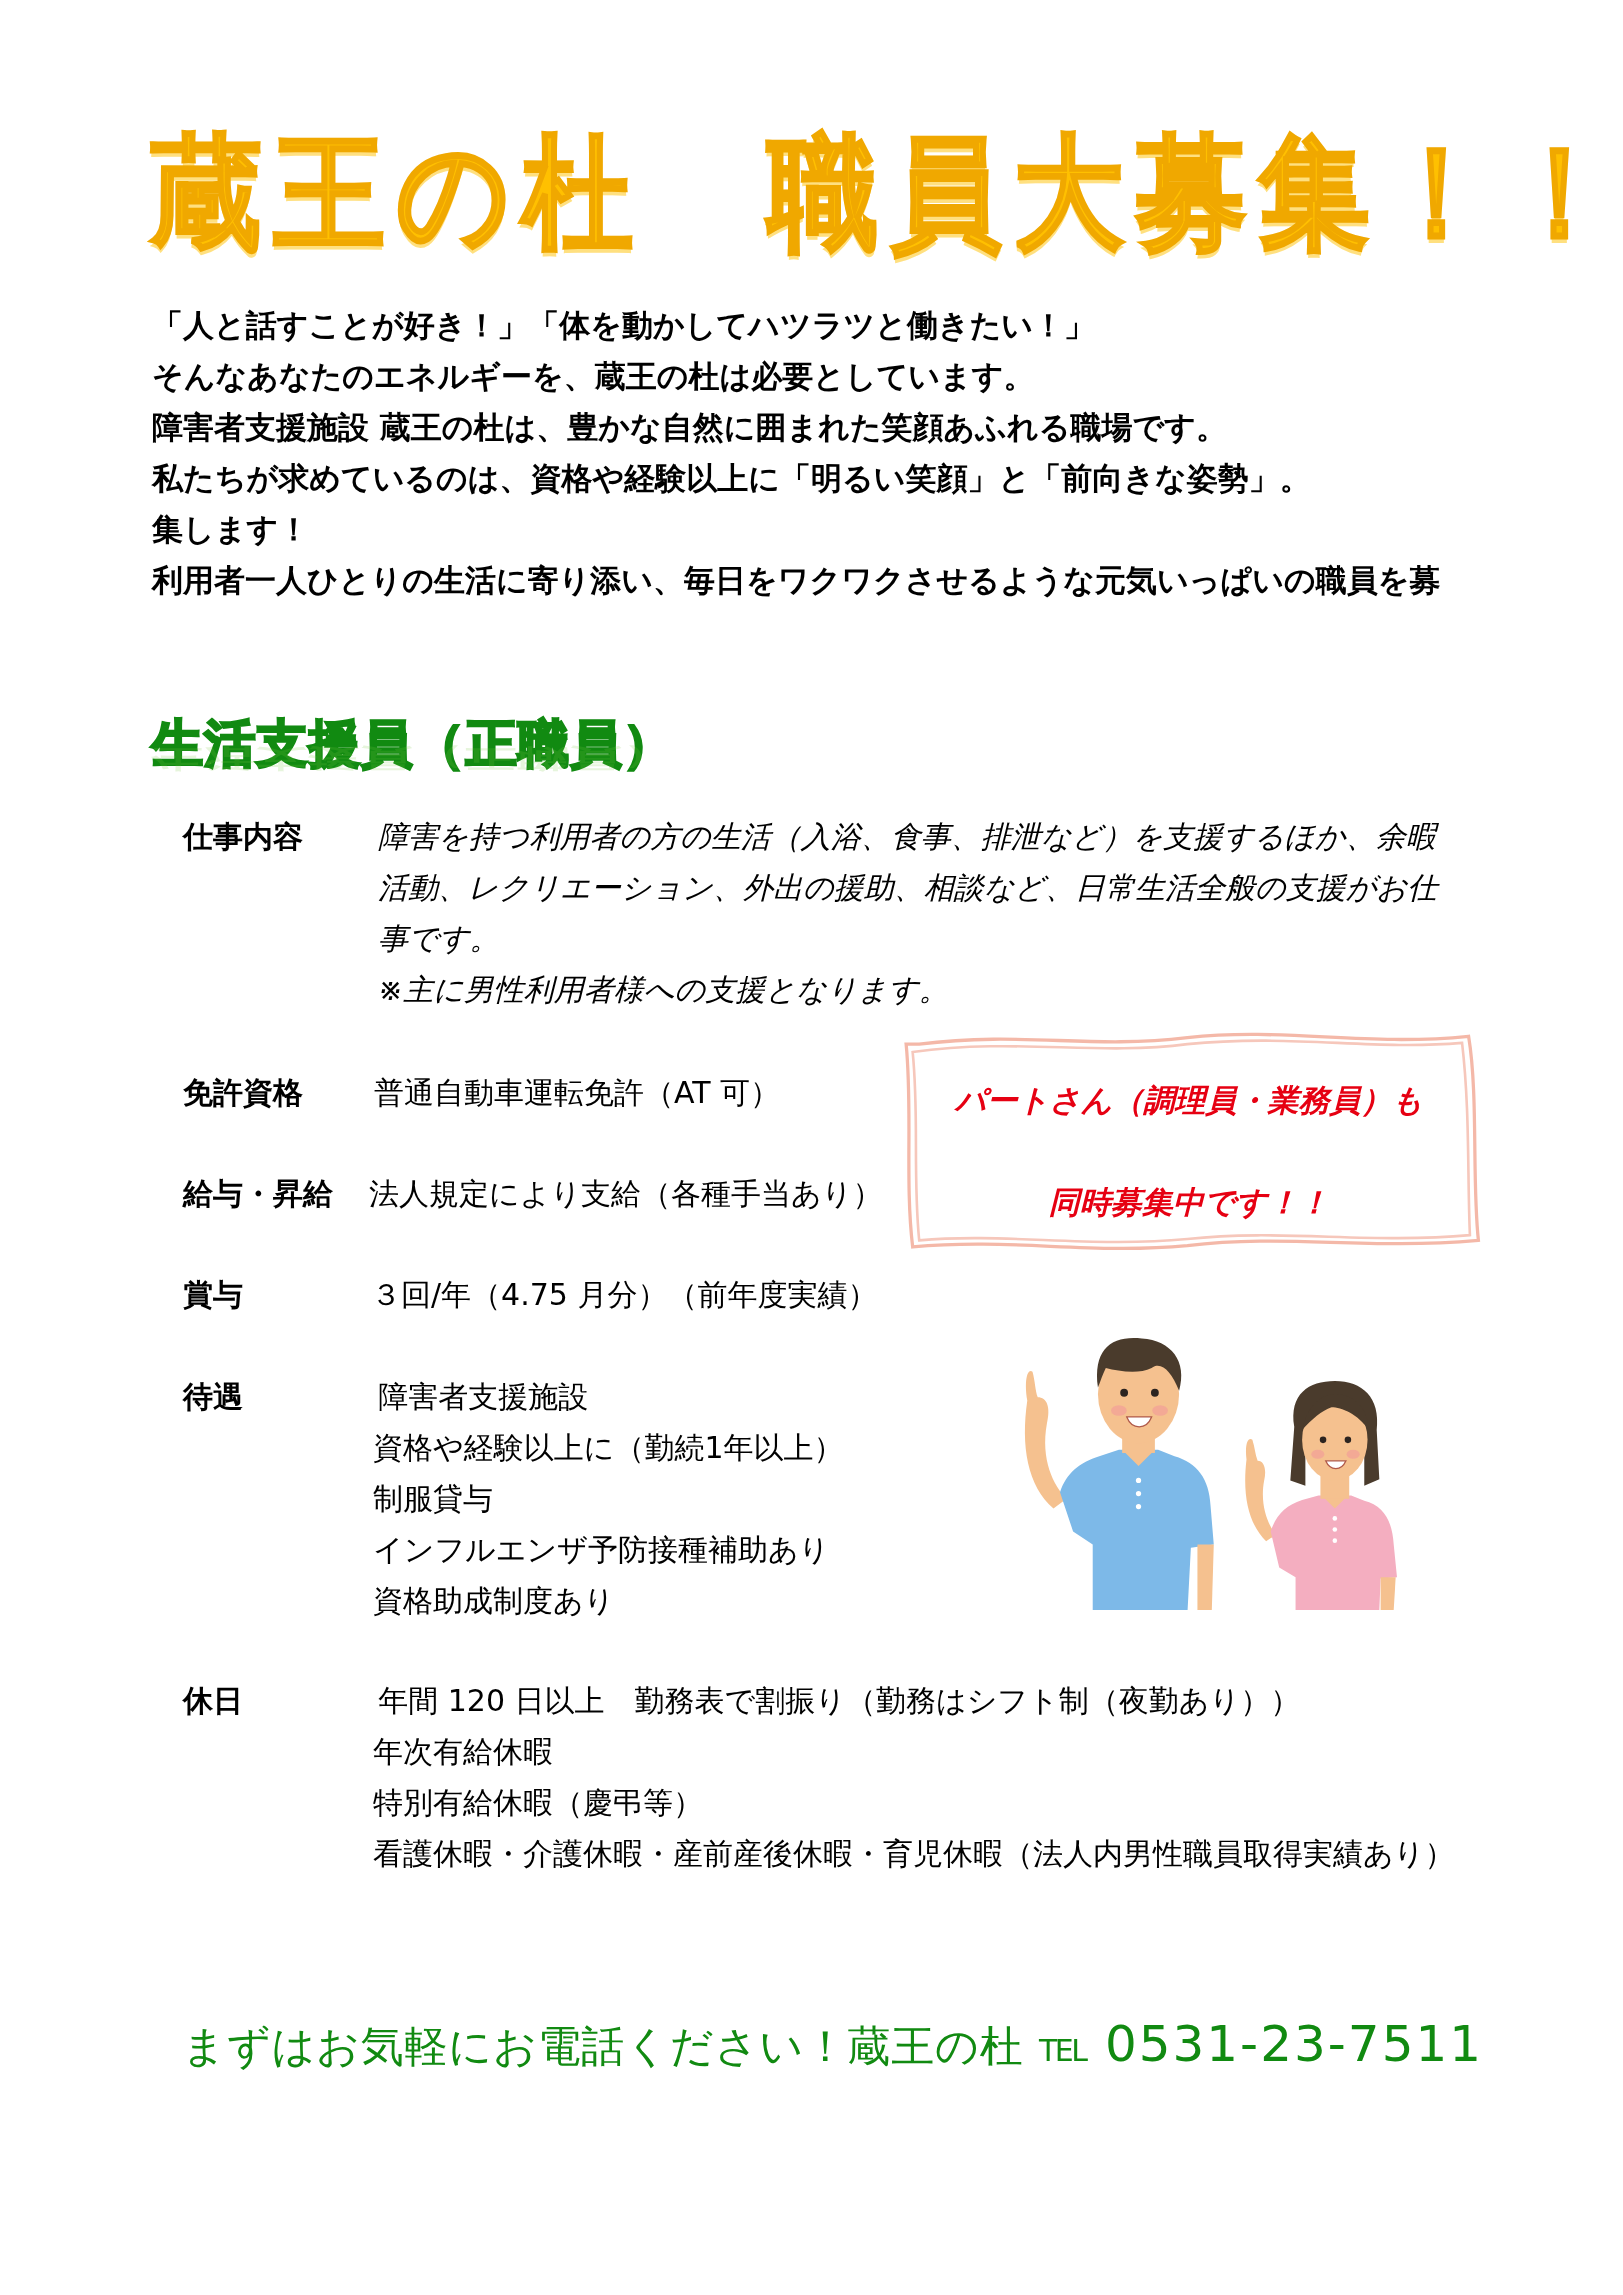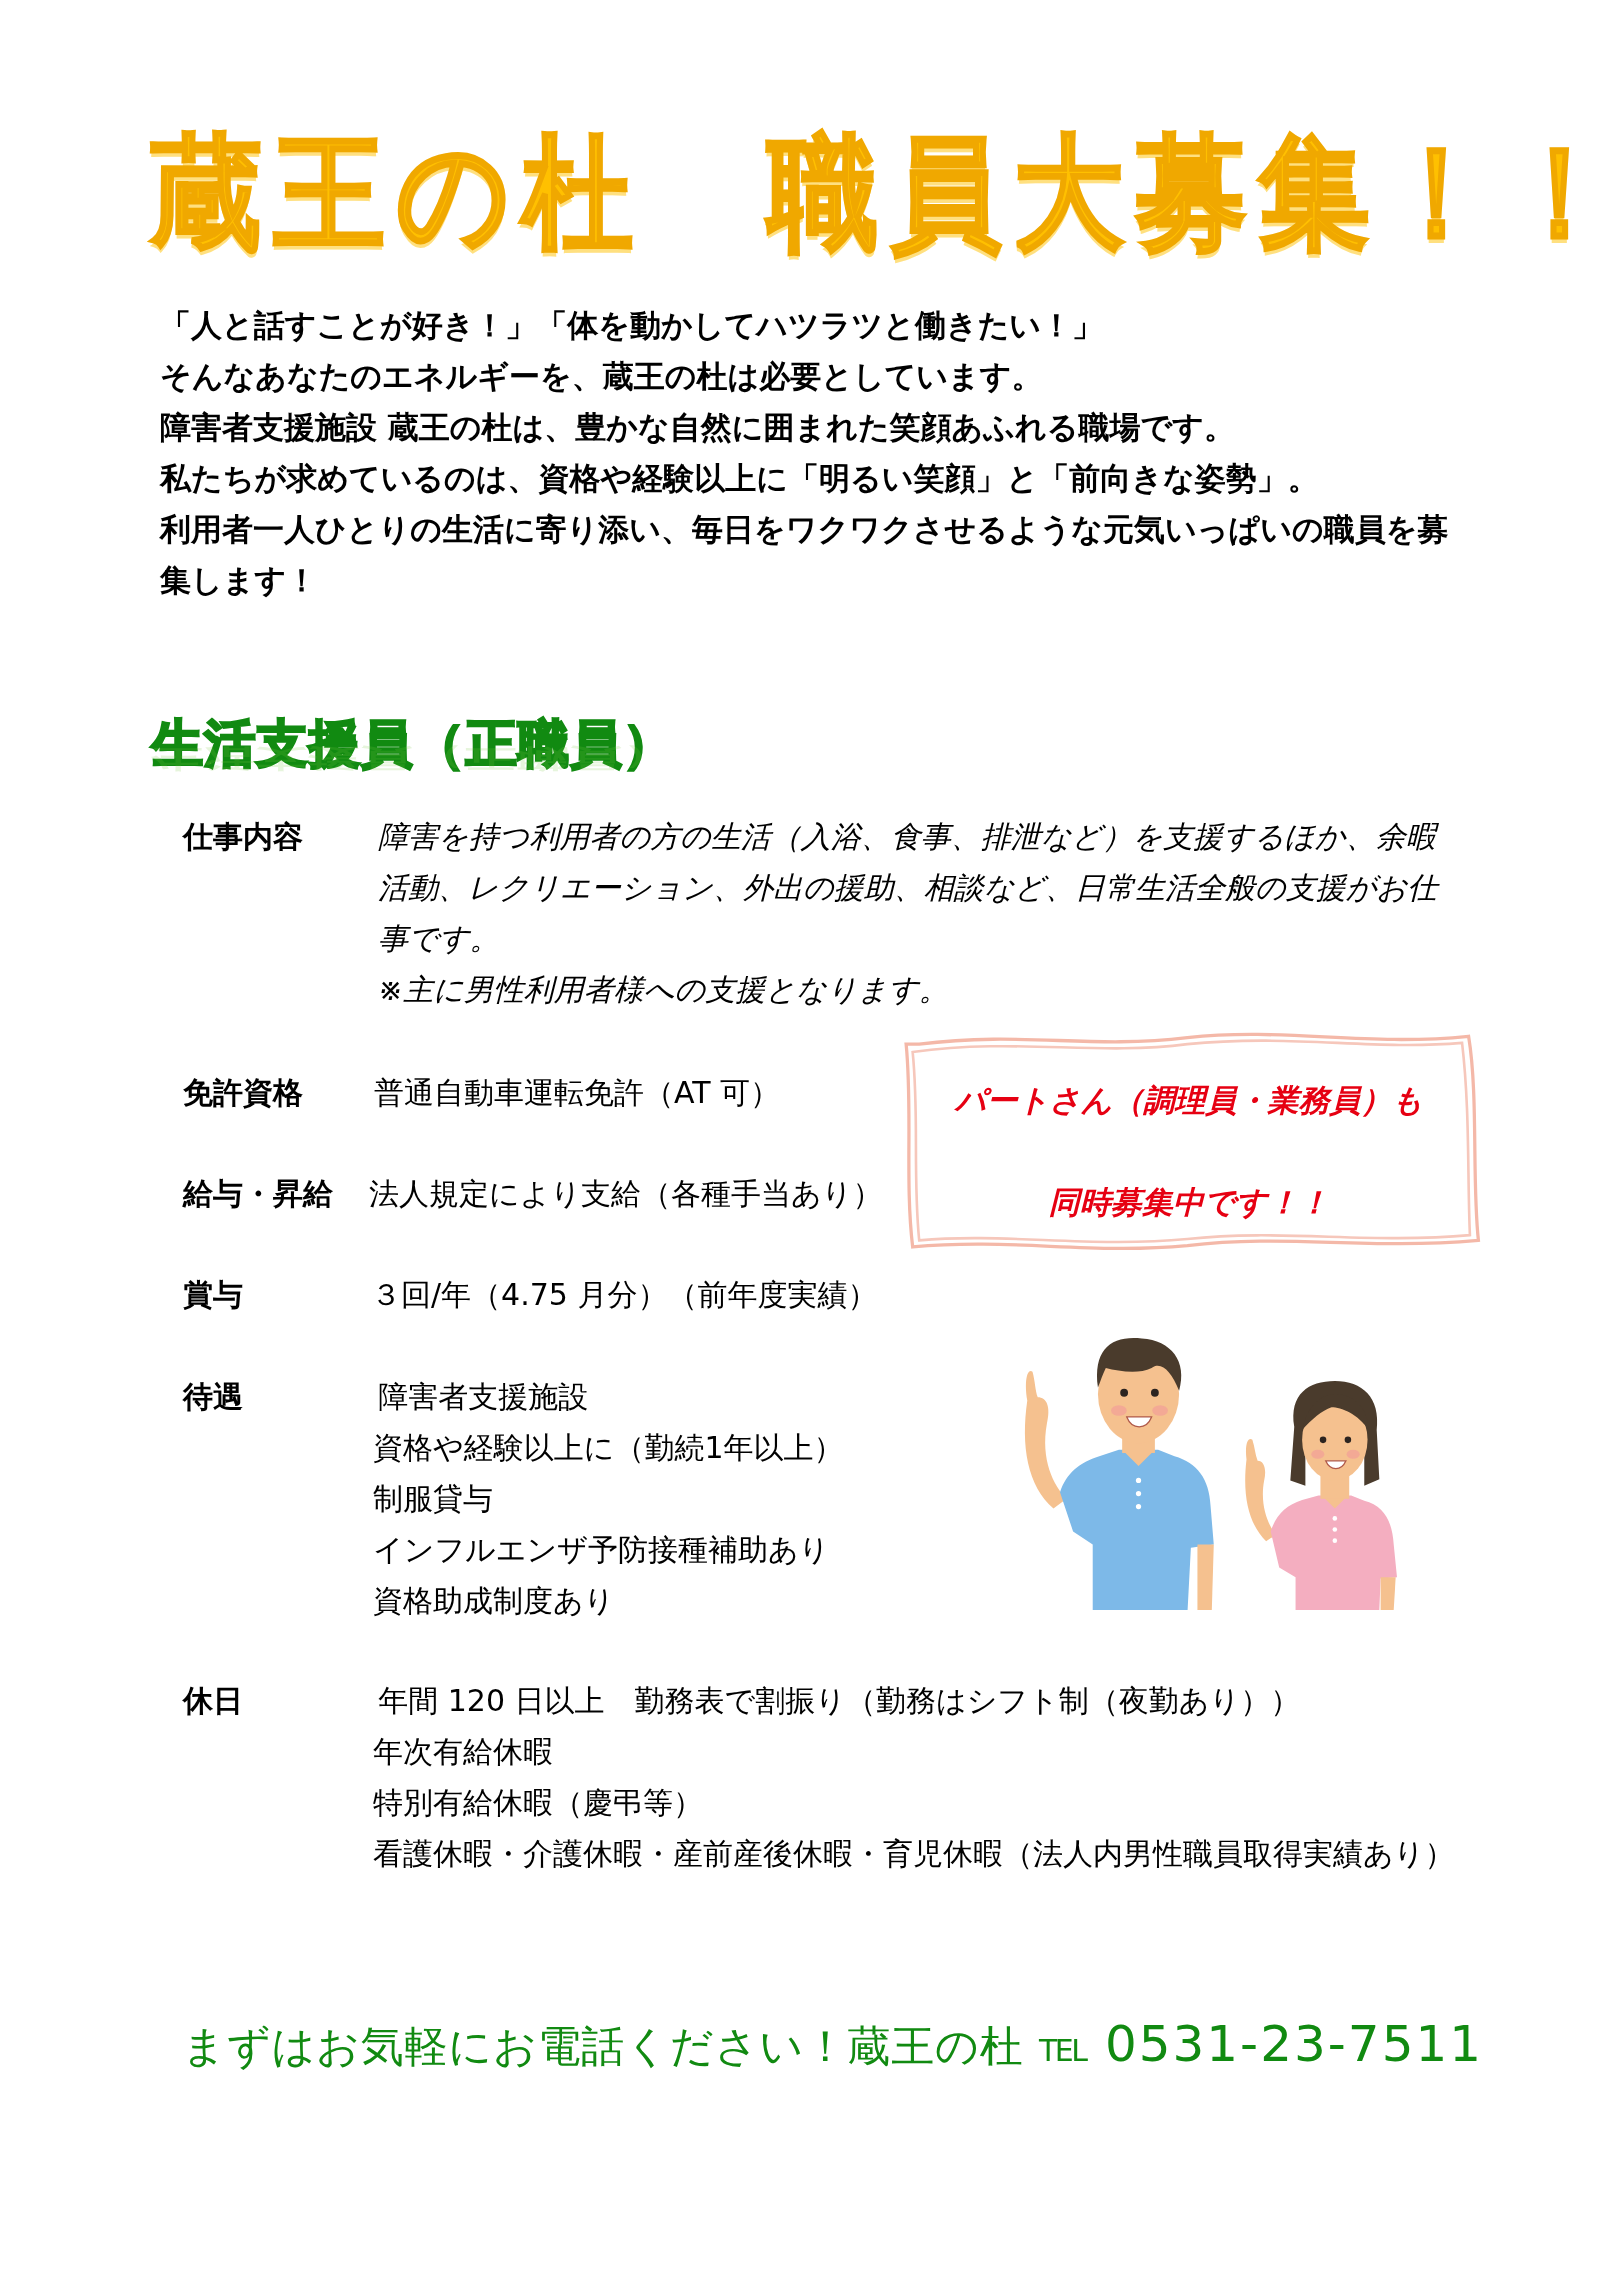--- a/index.html
+++ b/index.html
@@ -3,21 +3,21 @@
 <meta charset="utf-8">
 <style>
   html, body { margin: 0; padding: 0; background: #ffffff; }
   body { width: 1623px; height: 2295px; position: relative; overflow: hidden;
          font-family: "DejaVu Sans", "Liberation Sans", sans-serif; color: #000; }
   .abs { position: absolute; }
   .title { left: 151px; top: 111px; font-size: 111px; font-weight: bold; color: #ffc000;
            letter-spacing: 11.8px; white-space: nowrap;
            -webkit-text-stroke: 2.6px #f0a800;
            text-shadow: 0 3.9px 0 #ffe080; transform: scaleY(1.12); transform-origin: top left; }
-  .intro { left: 160px; top: 300px; width: 1348px; font-size: 31px; font-weight: bold;
+  .intro { left: 152px; top: 300px; width: 1348px; font-size: 31px; font-weight: bold;
            line-height: 51px; }
   .intro p { margin: 0; }
   .section-title { left: 152px; top: 710px; font-size: 51px; font-weight: bold; color: #7ac943;
            -webkit-text-stroke: 2.6px #118a11; letter-spacing: 1.3px; white-space: nowrap; }
   .section-reflect { left: 152px; top: 775px; font-size: 51px; font-weight: bold; color: #7ac943;
            opacity: 0.18; transform: scaleY(-0.5); transform-origin: top left; white-space: nowrap;
            letter-spacing: 1.3px; }
   .row { position: absolute; left: 183px; font-size: 30px; line-height: 51px; }
   .row .label { position: absolute; left: 0; top: 0; font-weight: bold; white-space: nowrap; }
   .row .val { position: absolute; left: 196px; top: 0; white-space: nowrap; }
@@ -35,22 +35,22 @@
 </head>
 <body>
 
 <div class="abs title">蔵王の杜　職員大募集！！</div>
 
 <div class="abs intro">
   <p>「人と話すことが好き！」「体を動かしてハツラツと働きたい！」</p>
   <p>そんなあなたのエネルギーを、蔵王の杜は必要としています。</p>
   <p>障害者支援施設 蔵王の杜は、豊かな自然に囲まれた笑顔あふれる職場です。</p>
   <p>私たちが求めているのは、資格や経験以上に「明るい笑顔」と「前向きな姿勢」。</p>
+  <p>集します！</p>
   <p>利用者一人ひとりの生活に寄り添い、毎日をワクワクさせるような元気いっぱいの職員を募</p>
-  <p>集します！</p>
 </div>
 
 <div class="abs section-title">生活支援員（正職員）</div>
 <div class="abs section-reflect">生活支援員（正職員）</div>
 
 <div class="row" style="top:811px;">
   <span class="label">仕事内容</span>
   <div class="val" style="left:195px;font-style:italic;">
     <div>障害を持つ利用者の方の生活（入浴、食事、排泄など）を支援するほか、余暇</div>
     <div>活動、レクリエーション、外出の援助、相談など、日常生活全般の支援がお仕</div>

